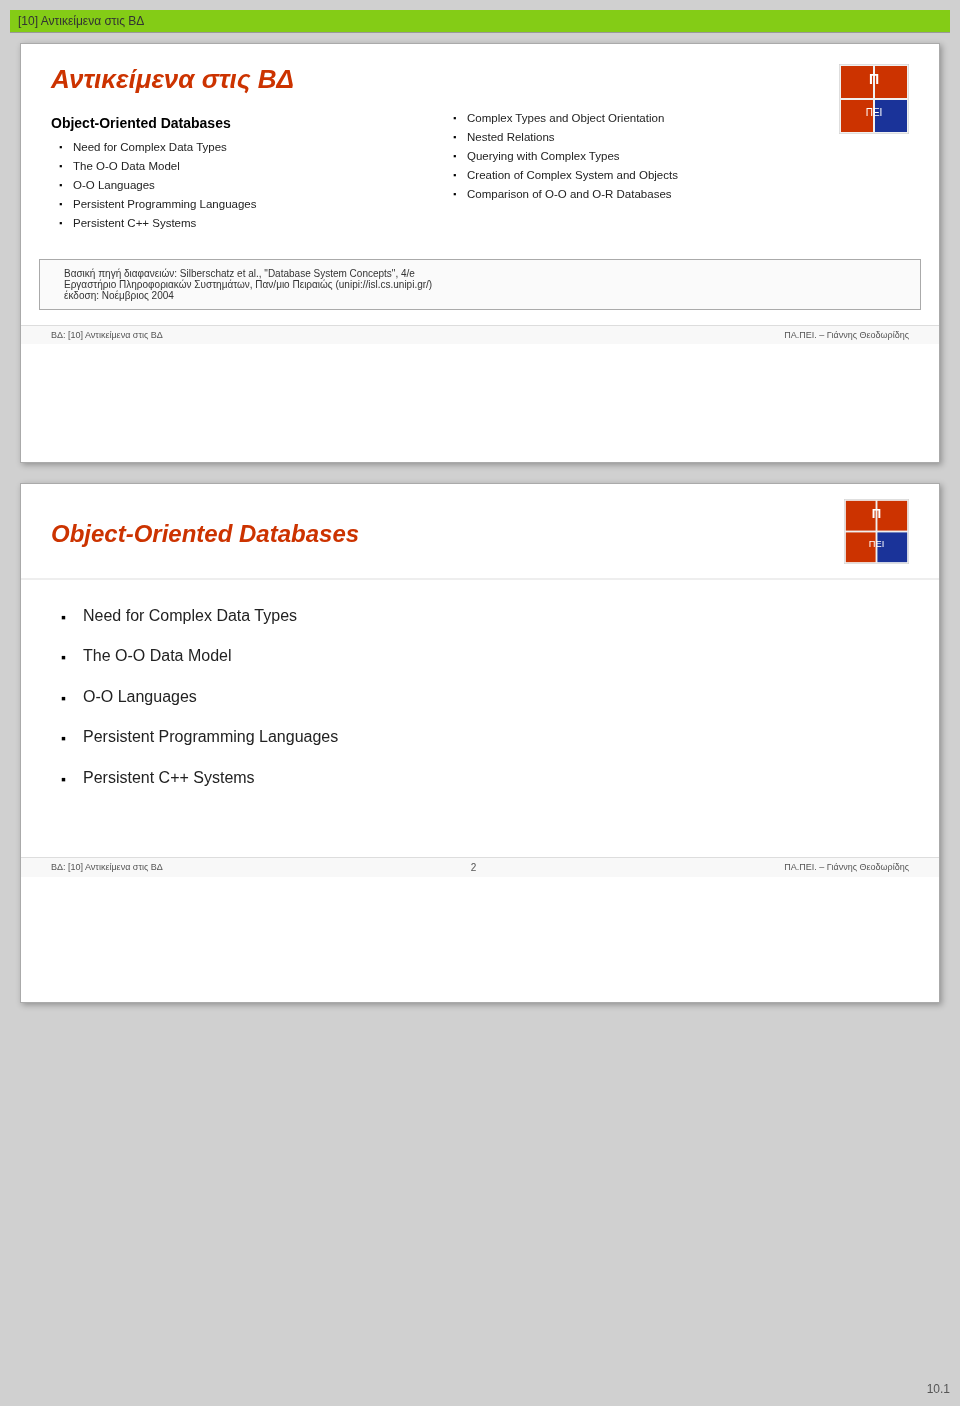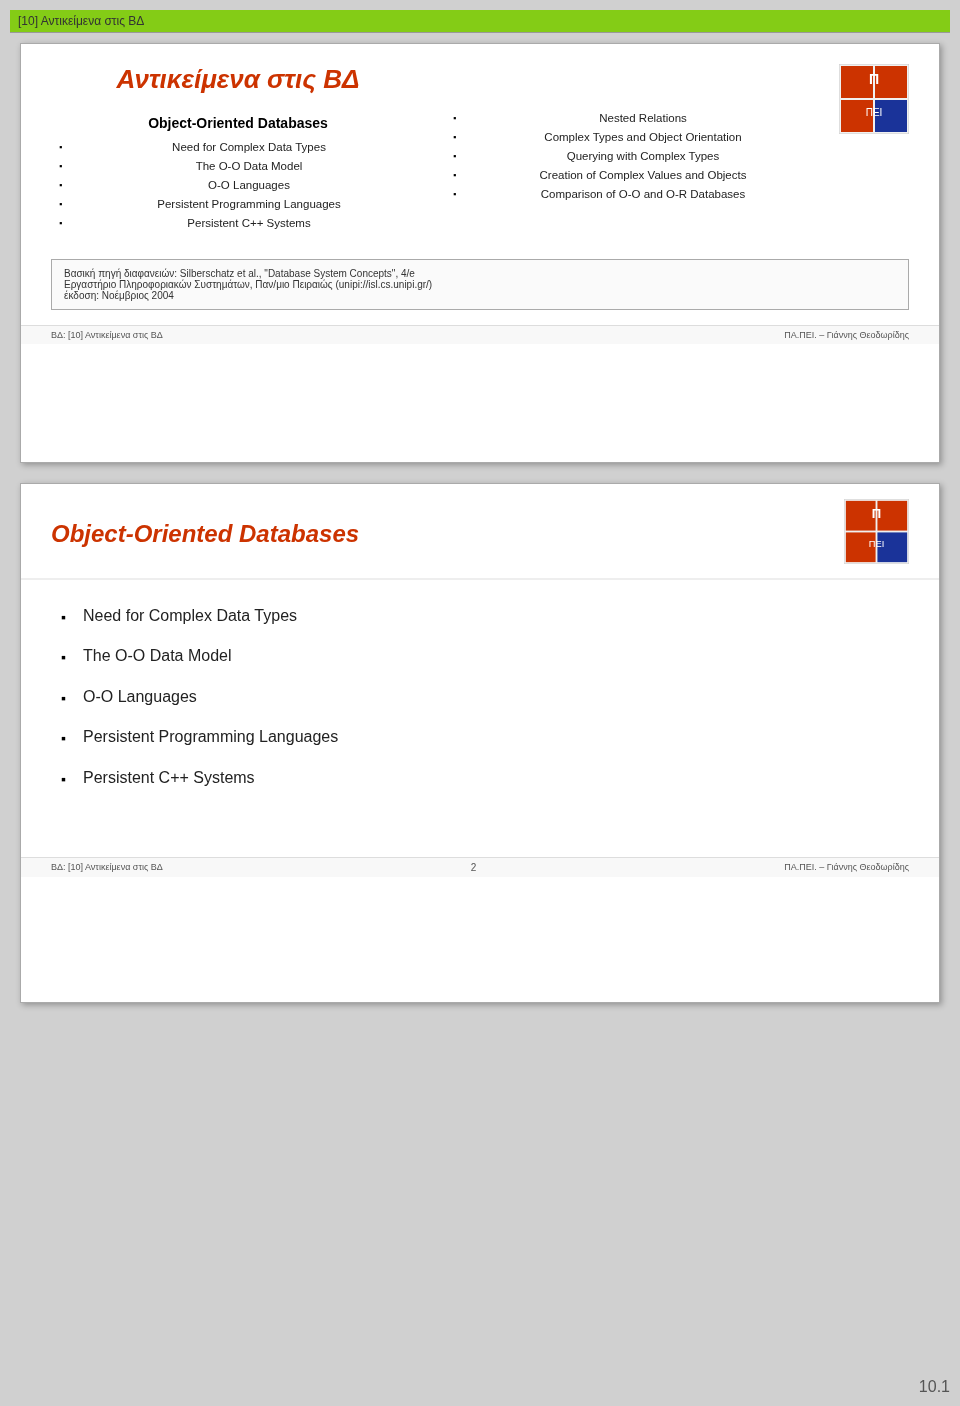--- a/index.html
+++ b/index.html
@@ -62,21 +62,20 @@
 
     .logo-svg {
       width: 70px;
       height: 70px;
     }
 
     .two-columns {
       display: flex;
       gap: 20px;
       flex: 1;
-      text-align: center;
     }
 
     .column {
       flex: 1;
     }
 
     .column-title {
       font-size: 14px;
       font-weight: bold;
       margin-bottom: 8px;
@@ -113,22 +112,22 @@
       margin-bottom: 3px;
     }
 
     .bullet-list.sub li::before {
       left: 8px;
       font-size: 9px;
     }
 
     .slide-source-box {
       border: 1px solid #aaa;
-      margin: 15px 30px;
-      padding: 8px 12px;
+      margin: 15px 18px;
+      padding: 8px 24px;
       font-size: 10px;
       color: #333;
       background: #fafafa;
     }
 
     .slide-footer {
       display: flex;
       justify-content: space-between;
       padding: 4px 30px;
       border-top: 1px solid #ddd;
@@ -200,21 +199,21 @@
 
     .page-num {
       font-size: 10px;
       color: #555;
     }
 
     .bottom-right {
       position: fixed;
       bottom: 10px;
       right: 10px;
-      font-size: 16px;
+      font-size: 12px;
       color: #555;
     }
   </style>
 </head>
 <body>
 
 <div class="window-title">[10] Αντικείμενα στις ΒΔ</div>
 
 <div class="slide slide-1">
   <div class="slide-content">
@@ -229,24 +228,24 @@
             <li>The O-O Data Model</li>
             <li>O-O Languages</li>
             <li>Persistent Programming Languages</li>
             <li>Persistent C++ Systems</li>
           </ul>
         </div>
 
         <div class="column">
           <div style="height: 46px;"></div>
           <ul class="bullet-list sub">
+            <li>Complex Types and Object Orientation</li>
             <li>Nested Relations</li>
-            <li>Complex Types and Object Orientation</li>
             <li>Querying with Complex Types</li>
-            <li>Creation of Complex Values and Objects</li>
+            <li>Creation of Complex System and Objects</li>
             <li>Comparison of O-O and O-R Databases</li>
           </ul>
         </div>
       </div>
 
       <div class="slide-logo">
         <svg class="logo-svg" viewBox="0 0 70 70" xmlns="http://www.w3.org/2000/svg">
           <rect x="0" y="0" width="70" height="70" fill="#f0f0f0" stroke="#ccc"></rect>
           <rect x="2" y="2" width="32" height="32" fill="#cc3300"></rect>
           <rect x="36" y="2" width="32" height="32" fill="#cc3300"></rect>

